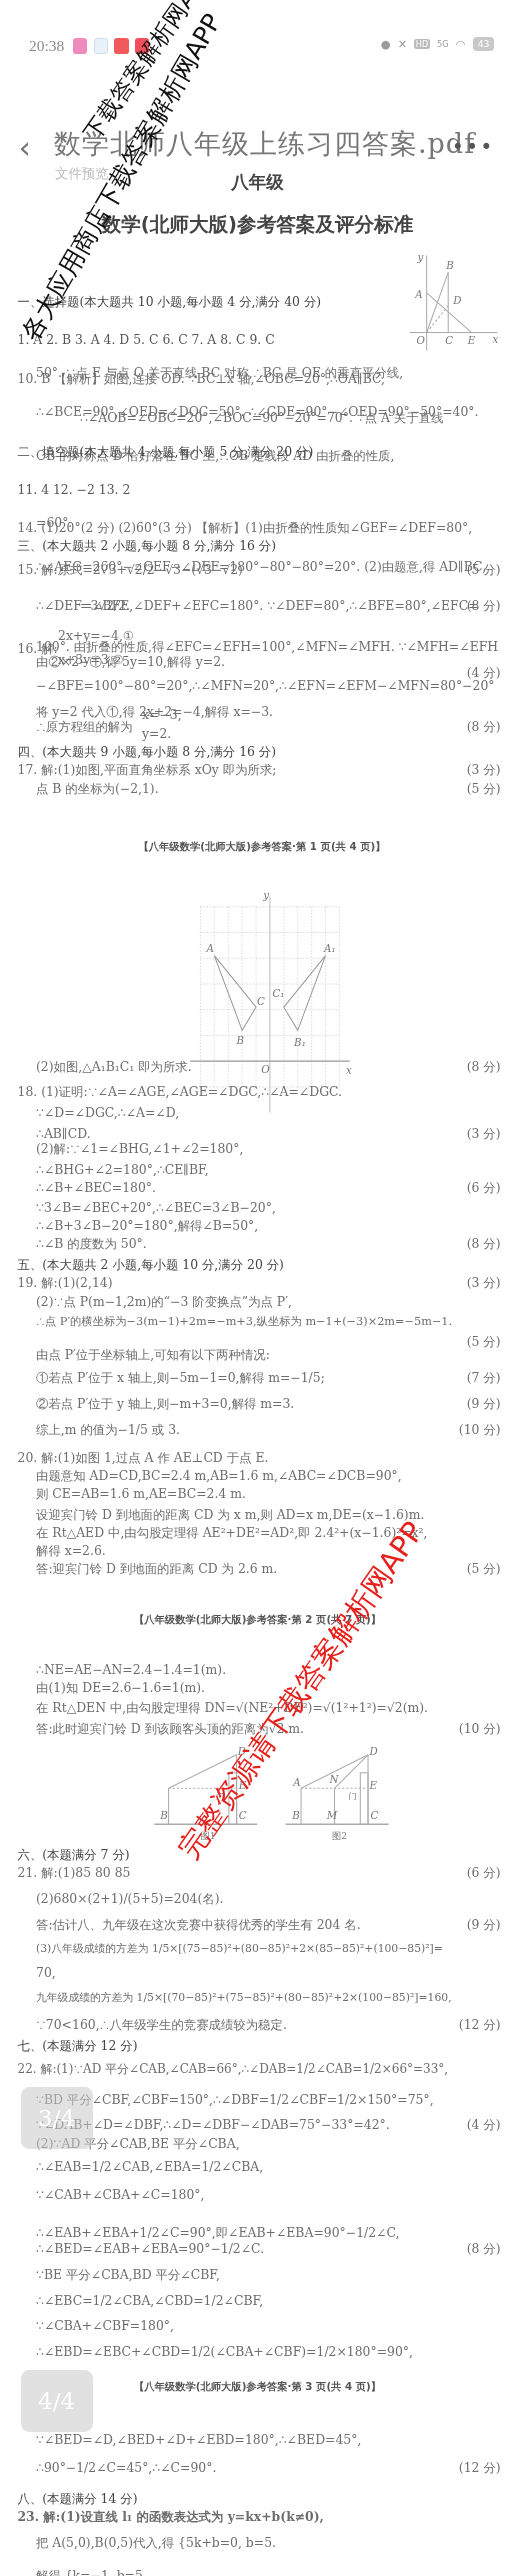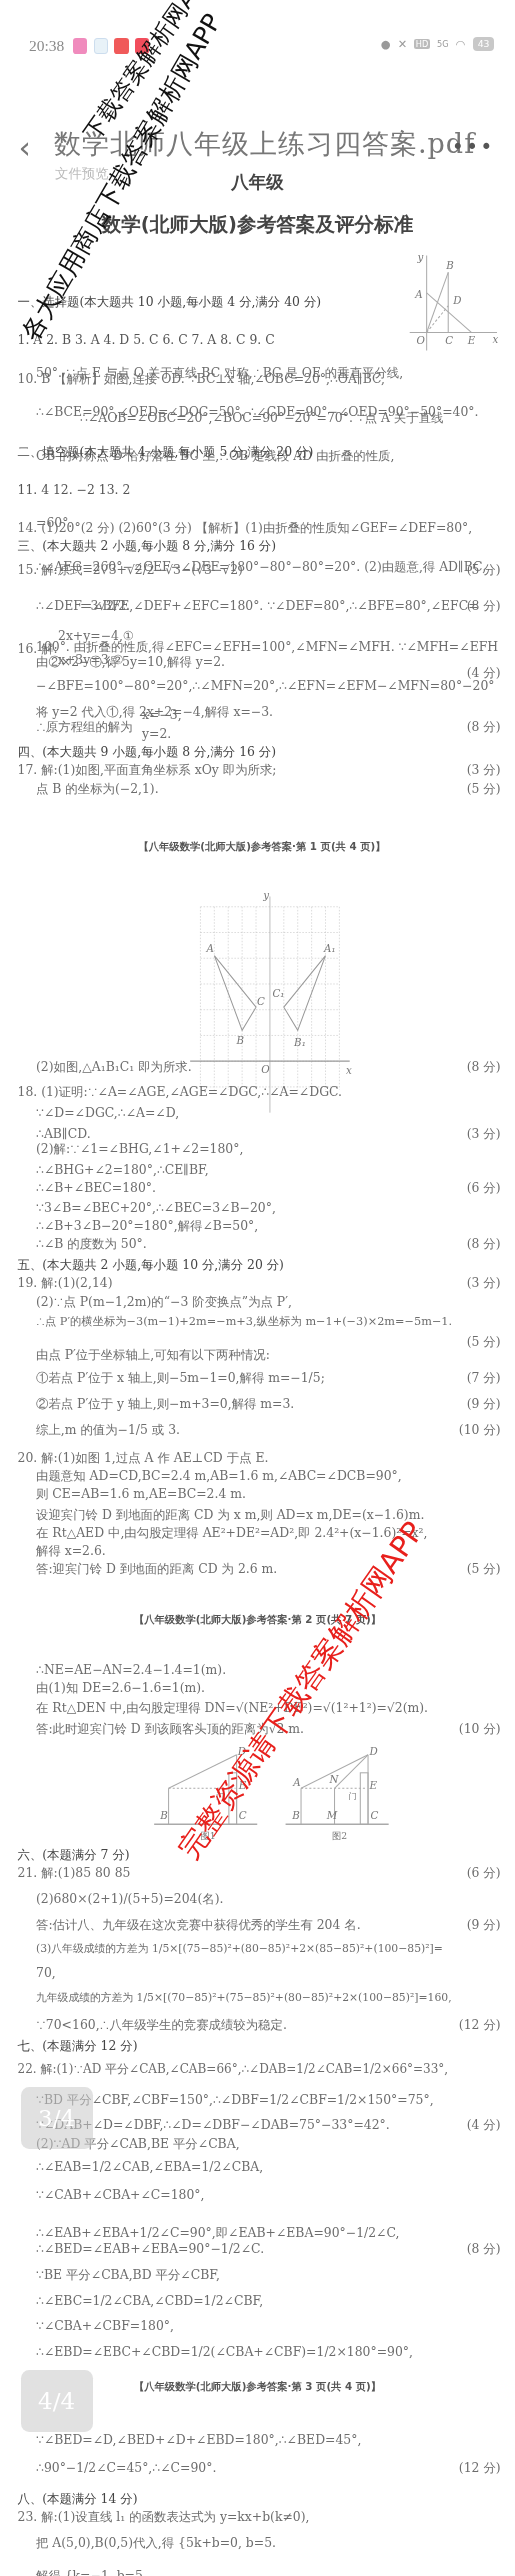--- a/index.html
+++ b/index.html
@@ -266,21 +266,21 @@
   <div class="line" style="top:2344px;">∴∠EBD=∠EBC+∠CBD=1/2(∠CBA+∠CBF)=1/2×180°=90°,</div>
 
   <div class="footer" style="top:2380px;">【八年级数学(北师大版)参考答案·第 3 页(共 4 页)】</div>
   <div class="page-badge" style="top:2195px;opacity:0.0;">3/4</div>
 
   <div class="line" style="top:2432px;">∵∠BED=∠D,∠BED+∠D+∠EBD=180°,∴∠BED=45°,</div>
   <div class="line" style="top:2460px;">∴90°−1/2∠C=45°,∴∠C=90°.</div>
   <div class="score" style="top:2460px;">(12 分)</div>
 
   <div class="sec" style="top:2491px;">八、(本题满分 14 分)</div>
-  <div class="line first" style="top:2509px;">23. 解:(1)设直线 l₁ 的函数表达式为 y=kx+b(k≠0),</div>
+  <div class="line first" style="top:2509px;font-weight:bold;">23. 解:(1)设直线 l₁ 的函数表达式为 y=kx+b(k≠0),</div>
   <div class="line" style="top:2535px;">把 A(5,0),B(0,5)代入,得 {5k+b=0, b=5.</div>
   <div class="line" style="top:2568px;">解得 {k=−1, b=5.</div>
 
 </div>
 
 <div class="watermark wm-black" style="left:77px;top:129px;transform:rotate(-55deg);font-size:23px;">下载答案解析网APP</div>
 <div class="watermark wm-black" style="left:14.4px;top:330px;transform:rotate(-60deg);font-size:25px;">各大应用商店下载答案解析网APP</div>
 <div class="watermark wm-red" style="left:170px;top:1844px;transform:rotate(-55deg);">完整资源请下载答案解析网APP</div>
 
 <div class="page-badge" style="top:2087px;">3/4</div>

